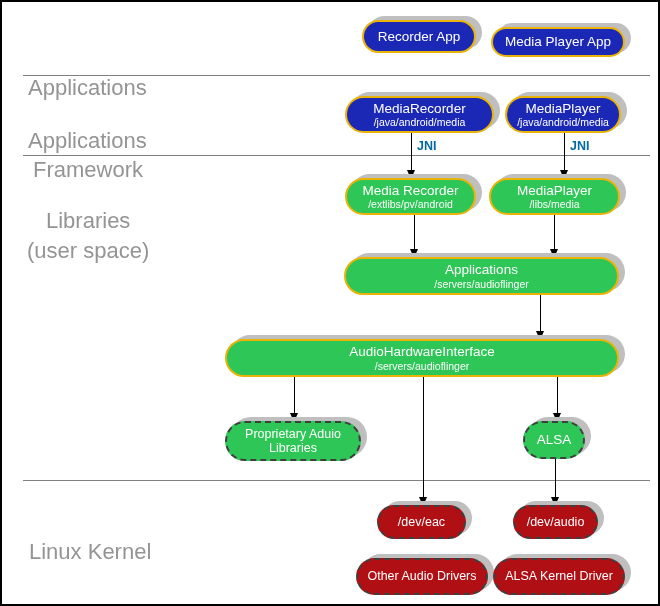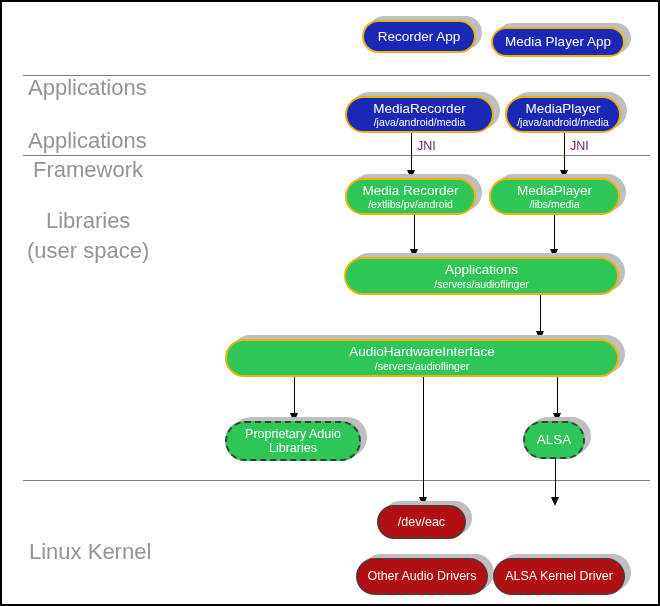--- a/index.html
+++ b/index.html
@@ -43,21 +43,21 @@
   .t2{font-size:10.5px;}
   .vline{position:absolute;width:1px;background:#000;}
   .arrowhead{
     position:absolute;width:0;height:0;
     border-left:4px solid transparent;
     border-right:4px solid transparent;
     border-top:9px solid #000;
   }
   .edge-label{
     position:absolute;
-    color:#701a75;font-size:12.5px;font-weight:normal;
+    color:#0369a1;font-size:12.5px;font-weight:bold;
     white-space:nowrap;
   }
 </style>
 </head>
 <body>
 
 <div id="frame">
 
   <div class="divider" style="top:73px"></div>
   <div class="divider" style="top:153px"></div>
@@ -137,20 +137,23 @@
   <div class="node green dashed" style="left:223px;top:419px;width:136px;height:40px;padding:0 10px">
     <div class="t1 small">Proprietary Aduio Libraries</div>
   </div>
   <div class="node green dashed" style="left:521px;top:419px;width:62px;height:38px">
     <div class="t1">ALSA</div>
   </div>
 
   <div class="node red dashed" style="left:375px;top:503px;width:89px;height:34px">
     <div class="t1 small">/dev/eac</div>
   </div>
+  <div class="node red dashed" style="left:511px;top:503px;width:85px;height:34px">
+    <div class="t1 small">/dev/audio</div>
+  </div>
   <div class="node red dashed" style="left:354px;top:556px;width:132px;height:37px">
     <div class="t1 small">Other Audio Drivers</div>
   </div>
   <div class="node red dashed" style="left:491px;top:556px;width:132px;height:37px">
     <div class="t1 small">ALSA Kernel Driver</div>
   </div>
 
 </div>
 
 </body></html>

